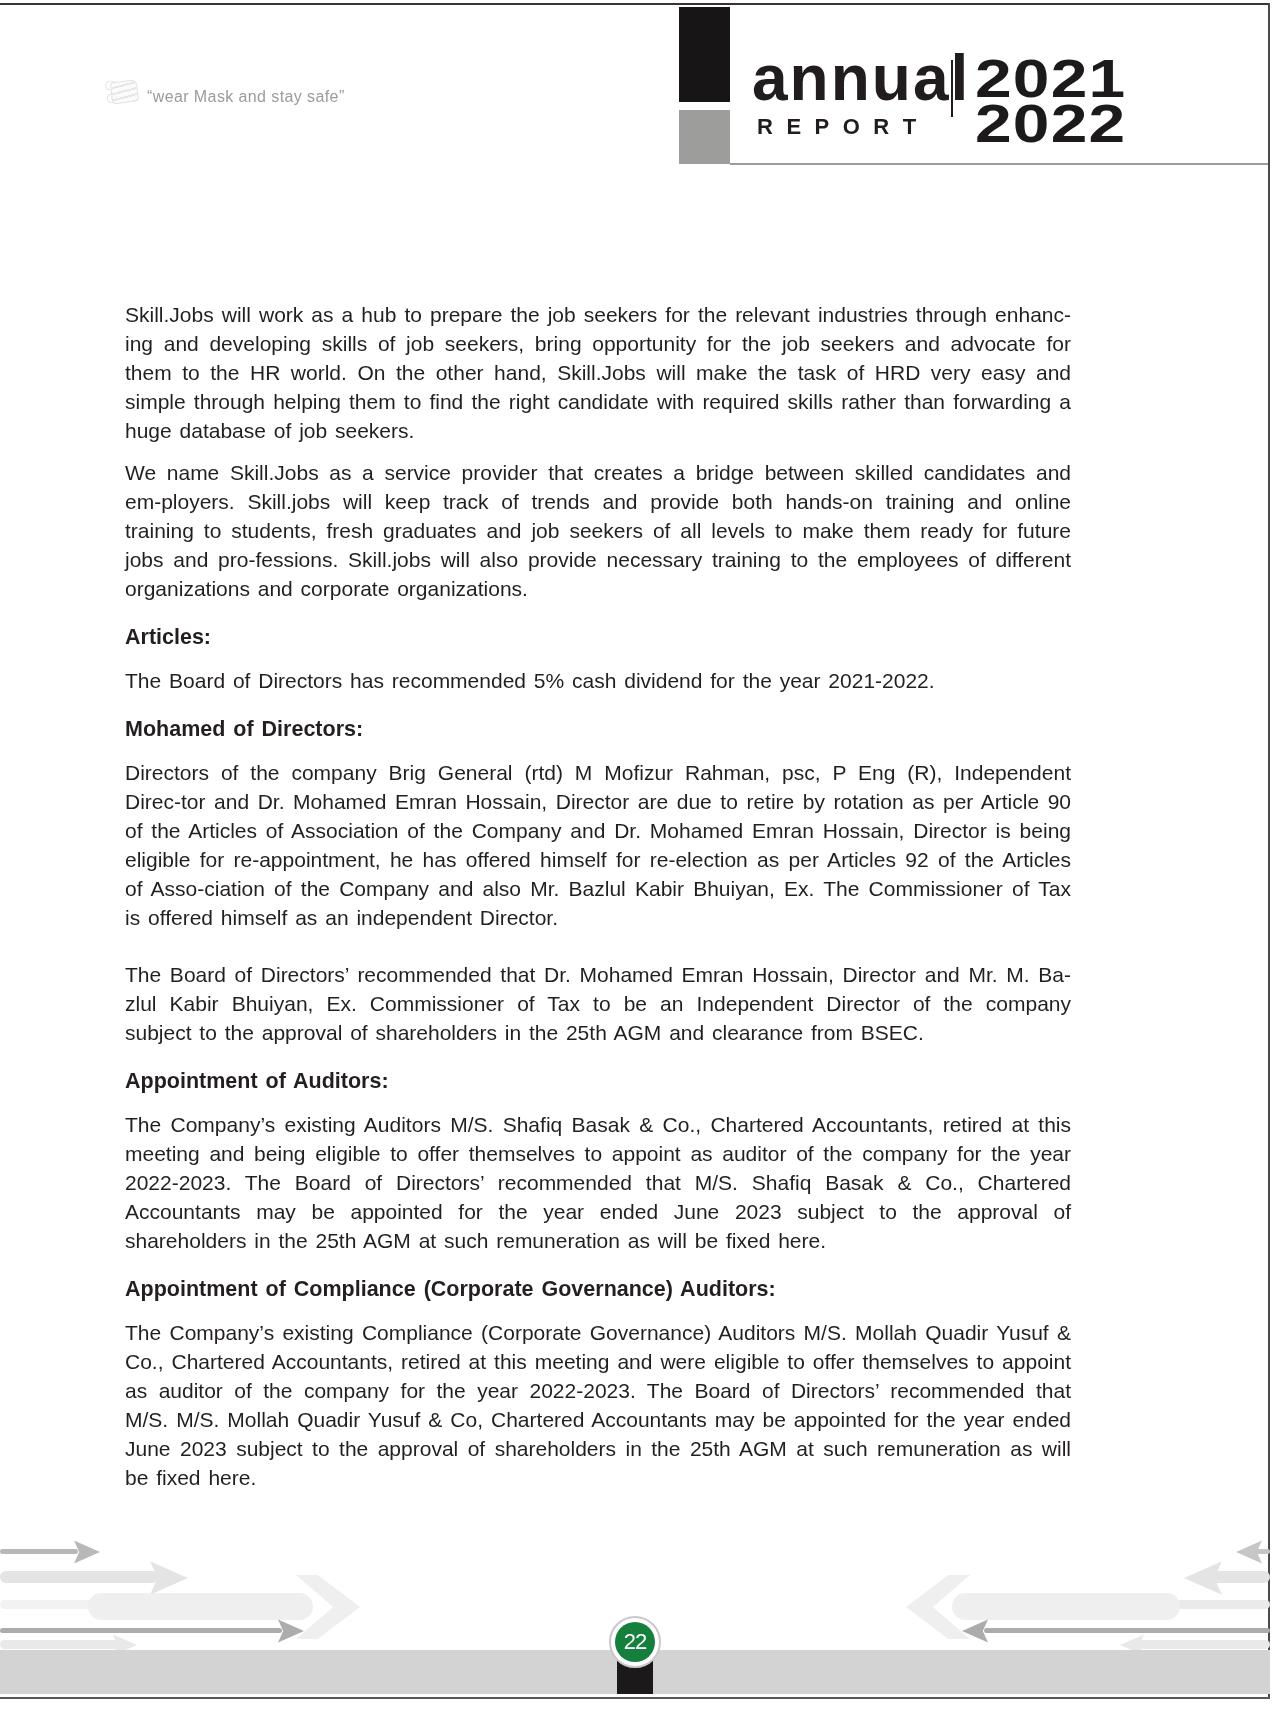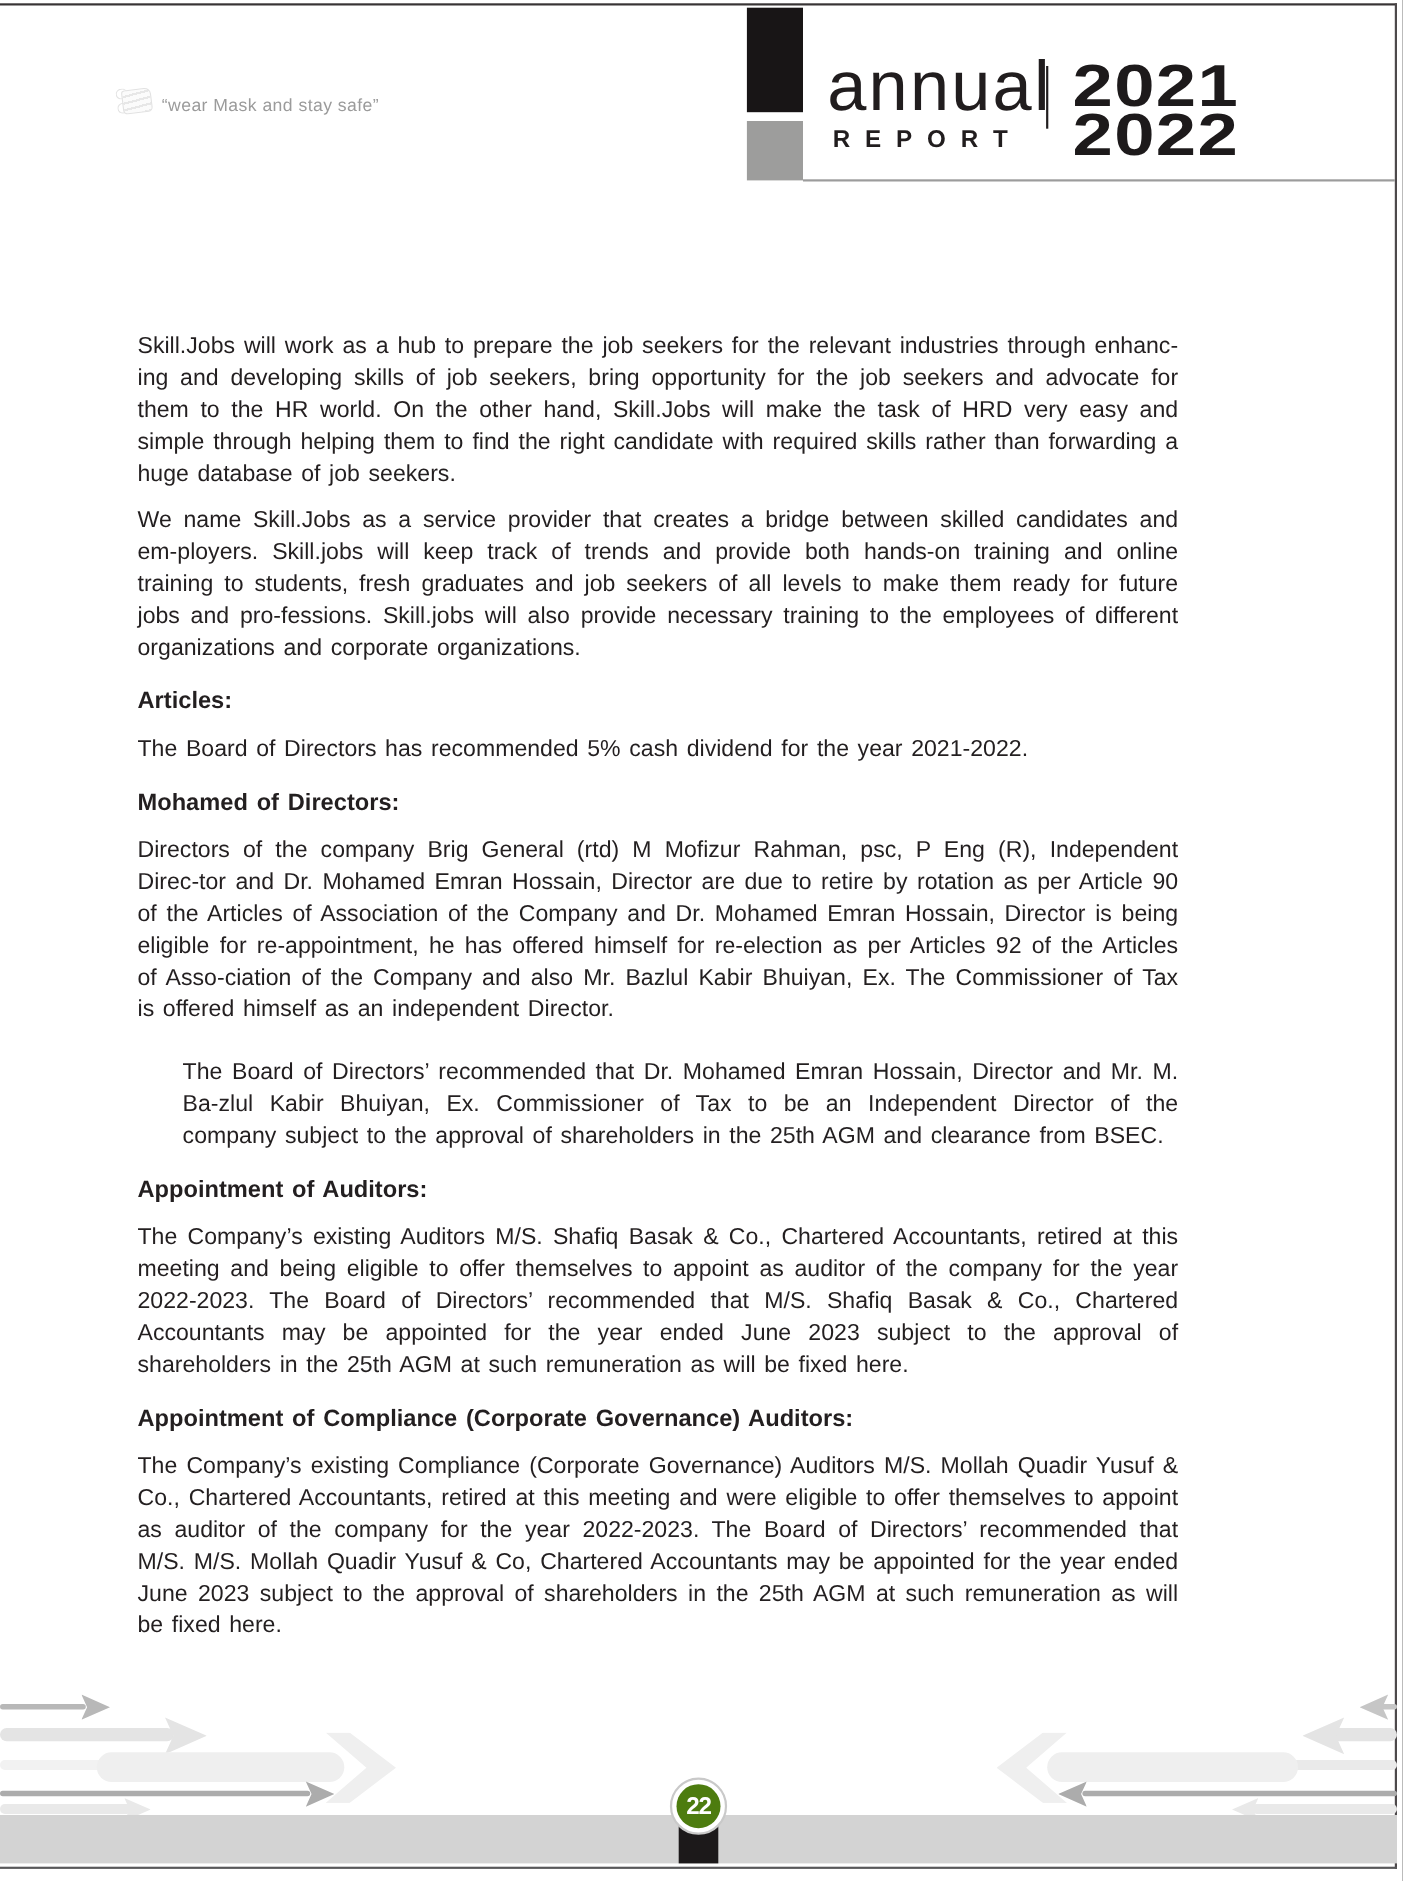--- a/index.html
+++ b/index.html
@@ -23,48 +23,48 @@
     border:1px solid #e2e2e2;
   }
   .mask-strap1,.mask-strap2{position:absolute;width:10px;height:8px;border:1px solid #e3e3e3;border-radius:50%;background:transparent;}
   .mask-strap1{left:0;top:1px;border-right:none;}
   .mask-strap2{left:0;top:14px;border-right:none;}
   .mask-text{font-size:16px;color:#9b9b9b;letter-spacing:.4px;}
 
   
   .logo-black{position:absolute;left:679px;top:7px;width:51px;height:95px;background:#181516;}
   .logo-gray{position:absolute;left:679px;top:110px;width:51px;height:54px;background:#9d9d9c;}
-  .logo-annual{position:absolute;left:752px;top:44px;font-size:64px;line-height:68px;letter-spacing:2px;color:#211d1e;font-weight:400;}
+  .logo-annual{position:absolute;left:752px;top:44px;font-size:64px;line-height:68px;letter-spacing:2px;color:#211d1e;font-weight:700;}
   .logo-report{position:absolute;left:757px;top:114px;font-size:22px;font-weight:bold;letter-spacing:13.5px;color:#211d1e;}
   .logo-vrule{position:absolute;left:951px;top:60px;width:2px;height:57px;background:#211d1e;}
   .logo-year{position:absolute;left:975px;font-size:54px;line-height:44px;font-weight:bold;color:#1d1a1b;transform:scaleX(1.22);transform-origin:left center;letter-spacing:1px;}
   .y1{top:56px;} .y2{top:101px;}
 
   
   .content{position:absolute;left:125px;top:300px;width:946px;text-align:justify;
            font-size:21px;line-height:29px;word-spacing:2px;color:#231f20;}
   .content p{margin:0 0 13px;}
-  .content p.spaced{margin-top:28px;margin-left:41px;}
+  .content p.spaced{margin-top:28px;}
   .content h3{font-size:21.5px;line-height:24px;margin:22px 0 17px;font-weight:bold;color:#231f20;letter-spacing:0;}
 
   
   .arrow{position:absolute;}
   .sh{position:absolute;border-radius:99px;}
   .hd{position:absolute;}
   .hd-r{clip-path:polygon(0 6%,100% 50%,0 94%,20% 50%);}
   .hd-l{clip-path:polygon(100% 6%,0 50%,100% 94%,80% 50%);}
   .chv-r{clip-path:polygon(0 0,34% 0,100% 50%,34% 100%,0 100%,58% 50%);}
   .chv-l{clip-path:polygon(100% 0,66% 0,0 50%,66% 100%,100% 100%,42% 50%);}
 
   .footer-bar{position:absolute;left:0;top:1650px;width:1270px;height:44px;background:#d3d3d3;z-index:2;}
   .footer-block{position:absolute;left:617px;top:1648px;width:36px;height:46px;background:#1c191a;z-index:3;}
   .page-badge{position:absolute;left:609px;top:1616px;width:52px;height:52px;border-radius:50%;
               background:#fff;border:2px solid #c9c9c9;box-sizing:border-box;z-index:4;}
   .page-badge-inner{position:absolute;left:4px;top:4px;width:40px;height:40px;border-radius:50%;
-              background:#4d7c0f;color:#fff;font-size:22px;font-weight:bold;
+              background:#15803d;color:#fff;font-size:22px;font-weight:normal;
               display:flex;align-items:center;justify-content:center;letter-spacing:-1px;}
 </style>
 </head>
 <body>
 
 <div class="page">
 
   <div class="top-line"></div>
   <div class="right-line"></div>
   <div class="header-underline"></div>

